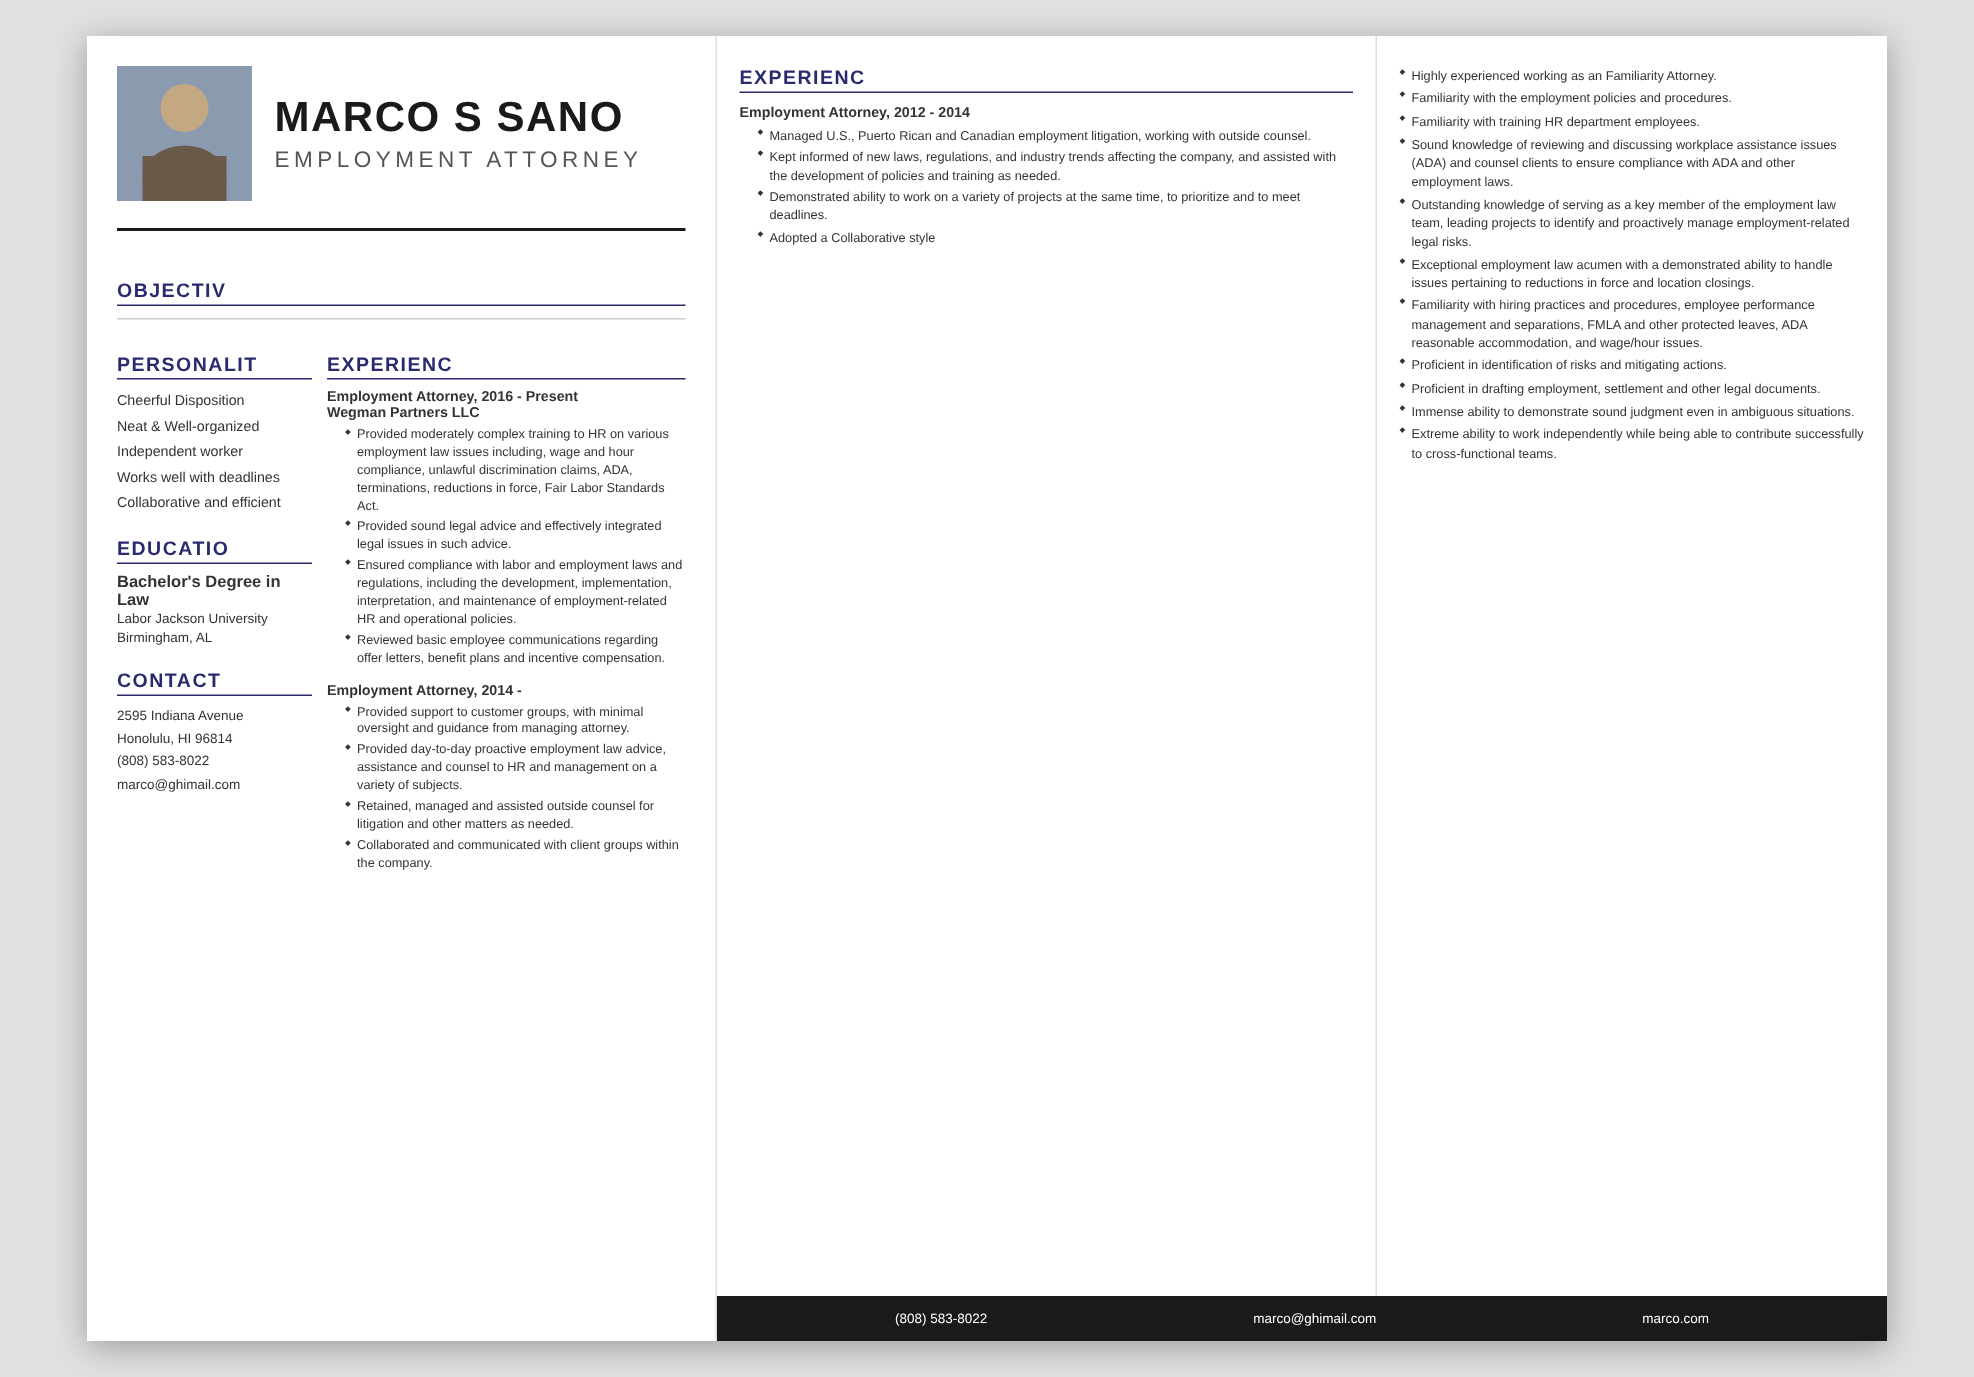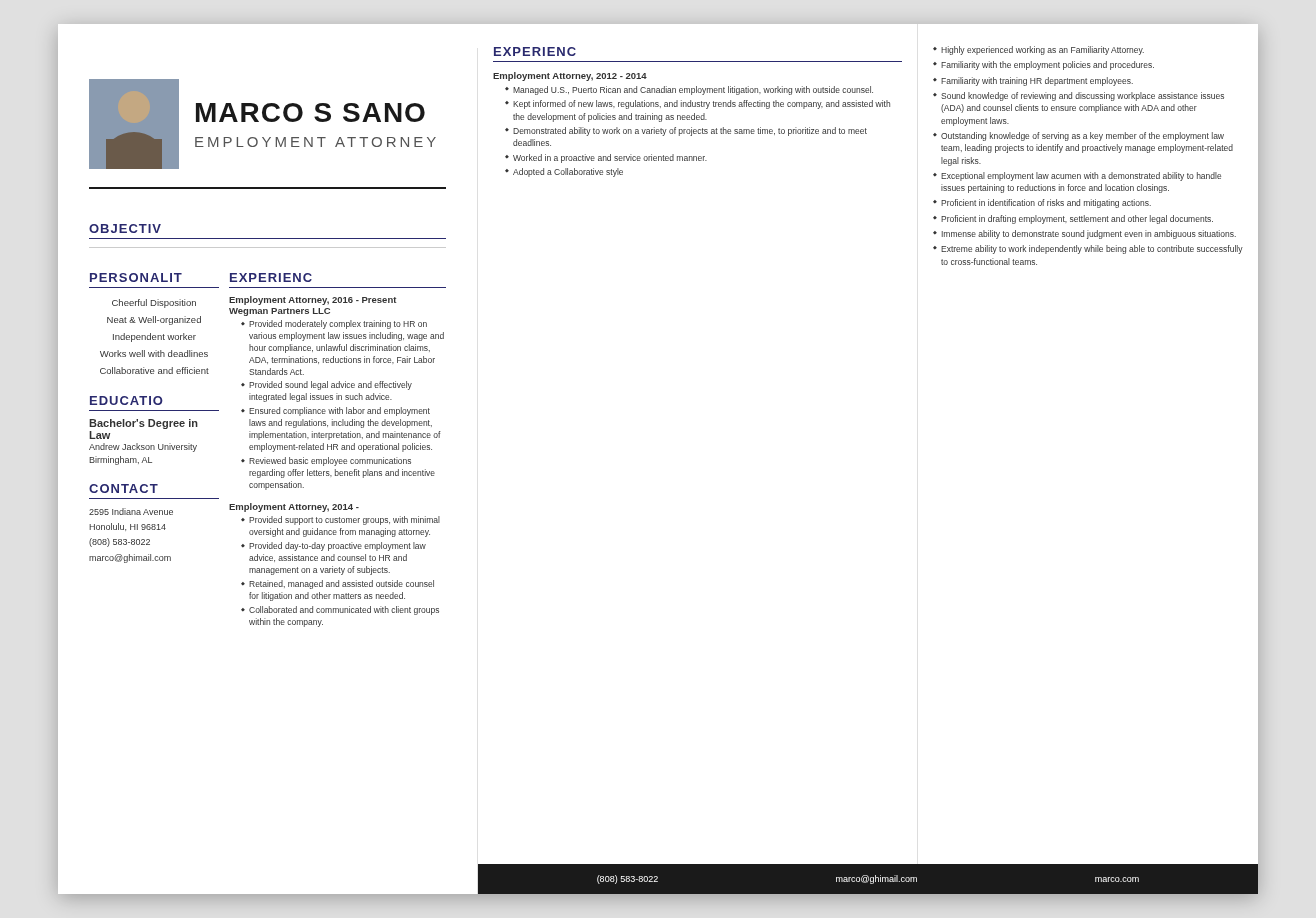--- a/index.html
+++ b/index.html
@@ -18,25 +18,24 @@
       height: 870px;
       background: white;
       display: flex;
       box-shadow: 0 4px 20px rgba(0,0,0,0.3);
     }
     
     .left-panel {
       width: 420px;
       min-width: 420px;
       background: white;
-      padding: 11px;
+      padding: 0;
       border-right: 1px solid #ddd;
       display: flex;
       flex-direction: column;
-      margin-top: 24px;
     }
     .header-left {
       padding: 20px 20px 10px 20px;
       display: flex;
       flex-direction: column;
     }
     .header-top {
       display: flex;
       align-items: center;
       gap: 15px;
@@ -98,21 +97,20 @@
     }
     .objective-text {
       font-size: 9.5px;
       color: #333;
       line-height: 1.5;
     }
     .personality-item {
       font-size: 9.5px;
       color: #333;
       line-height: 1.8;
-      text-align: center;
     }
     .exp-entry {
       margin-bottom: 10px;
     }
     .exp-title-left {
       font-size: 9.5px;
       font-weight: 700;
       color: #333;
     }
     .exp-company {
@@ -312,21 +310,21 @@
             <div class="personality-item">Cheerful Disposition</div>
             <div class="personality-item">Neat &amp; Well-organized</div>
             <div class="personality-item">Independent worker</div>
             <div class="personality-item">Works well with deadlines</div>
             <div class="personality-item">Collaborative and efficient</div>
           </div>
 
           <div class="section-title" style="margin-top:14px;">EDUCATIO</div>
           <div class="education-block">
             <div class="edu-degree">Bachelor's Degree in Law</div>
-            <div class="edu-school">Andrew Jackson University</div>
+            <div class="edu-school">Labor Jackson University</div>
             <div class="edu-school">Birmingham, AL</div>
           </div>
 
           <div class="section-title" style="margin-top:14px;">CONTACT</div>
           <div class="contact-block">
             <div class="contact-item">2595 Indiana Avenue</div>
             <div class="contact-item">Honolulu, HI 96814</div>
             <div class="contact-item">(808) 583-8022</div>
             <div class="contact-item">marco@ghimail.com</div>
           </div>
@@ -364,34 +362,34 @@
     <div class="right-top">
 
       <div class="experience-main">
         <div class="right-section-title">EXPERIENC</div>
         <div class="exp-right-entry">
           <div class="exp-right-title">Employment Attorney, 2012 - 2014</div>
           <ul class="exp-right-bullets">
             <li class="exp-right-bullet">Managed U.S., Puerto Rican and Canadian employment litigation, working with outside counsel.</li>
             <li class="exp-right-bullet">Kept informed of new laws, regulations, and industry trends affecting the company, and assisted with the development of policies and training as needed.</li>
             <li class="exp-right-bullet">Demonstrated ability to work on a variety of projects at the same time, to prioritize and to meet deadlines.</li>
-            <li class="exp-right-bullet">Worked in a proactive and service oriented manner.</li>
             <li class="exp-right-bullet">Adopted a Collaborative style</li>
           </ul>
         </div>
       </div>
 
       <div class="professional-col">
         <ul style="margin-left:0;">
           <li class="prof-bullet">Highly experienced working as an Familiarity Attorney.</li>
           <li class="prof-bullet">Familiarity with the employment policies and procedures.</li>
           <li class="prof-bullet">Familiarity with training HR department employees.</li>
           <li class="prof-bullet">Sound knowledge of reviewing and discussing workplace assistance issues (ADA) and counsel clients to ensure compliance with ADA and other employment laws.</li>
           <li class="prof-bullet">Outstanding knowledge of serving as a key member of the employment law team, leading projects to identify and proactively manage employment-related legal risks.</li>
           <li class="prof-bullet">Exceptional employment law acumen with a demonstrated ability to handle issues pertaining to reductions in force and location closings.</li>
+          <li class="prof-bullet">Familiarity with hiring practices and procedures, employee performance management and separations, FMLA and other protected leaves, ADA reasonable accommodation, and wage/hour issues.</li>
           <li class="prof-bullet">Proficient in identification of risks and mitigating actions.</li>
           <li class="prof-bullet">Proficient in drafting employment, settlement and other legal documents.</li>
           <li class="prof-bullet">Immense ability to demonstrate sound judgment even in ambiguous situations.</li>
           <li class="prof-bullet">Extreme ability to work independently while being able to contribute successfully to cross-functional teams.</li>
         </ul>
       </div>
     </div>
 
     <div class="footer-bar">
       <span class="footer-item">(808) 583-8022</span>

